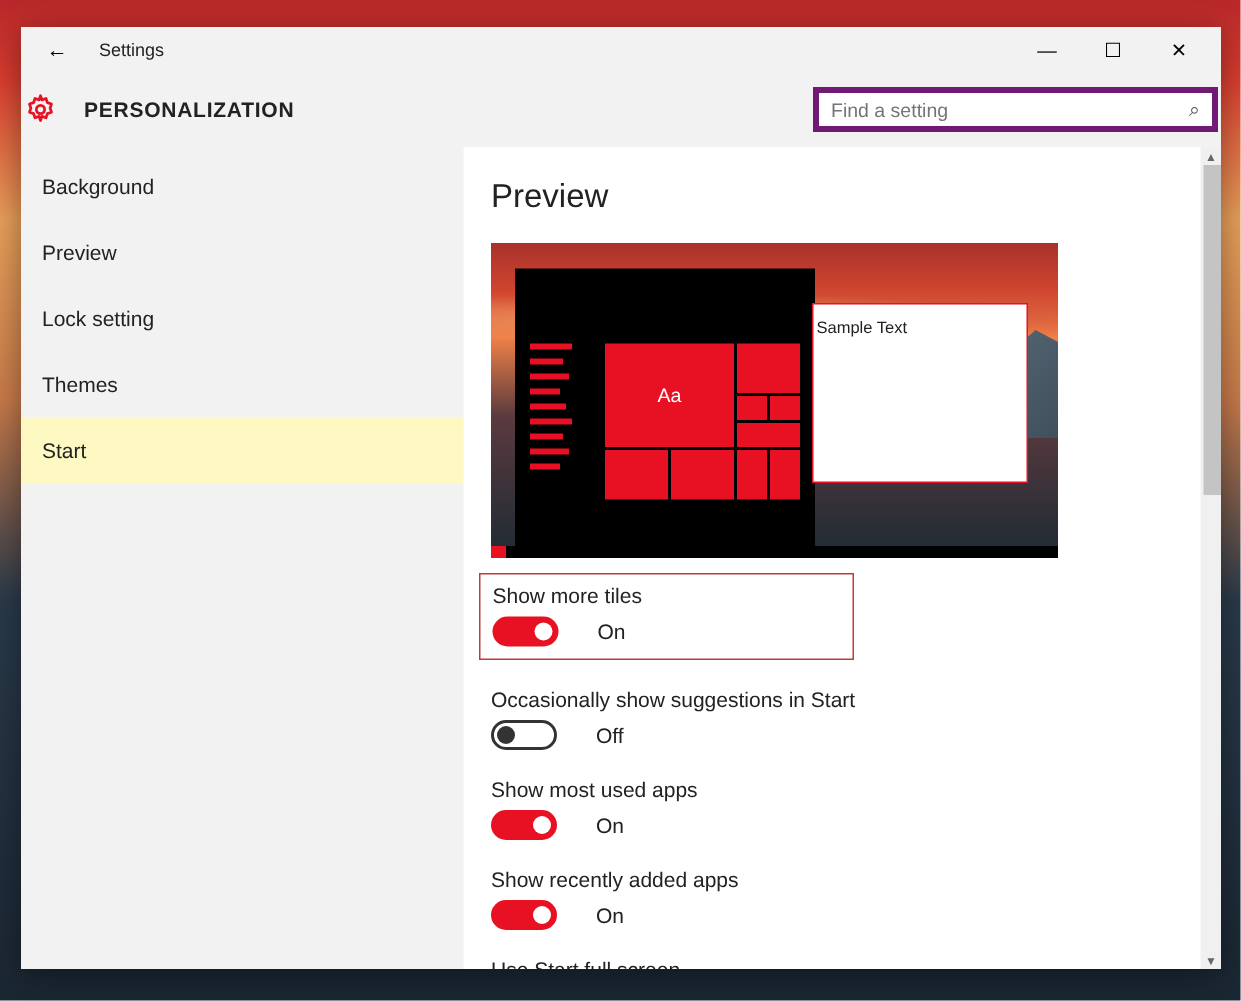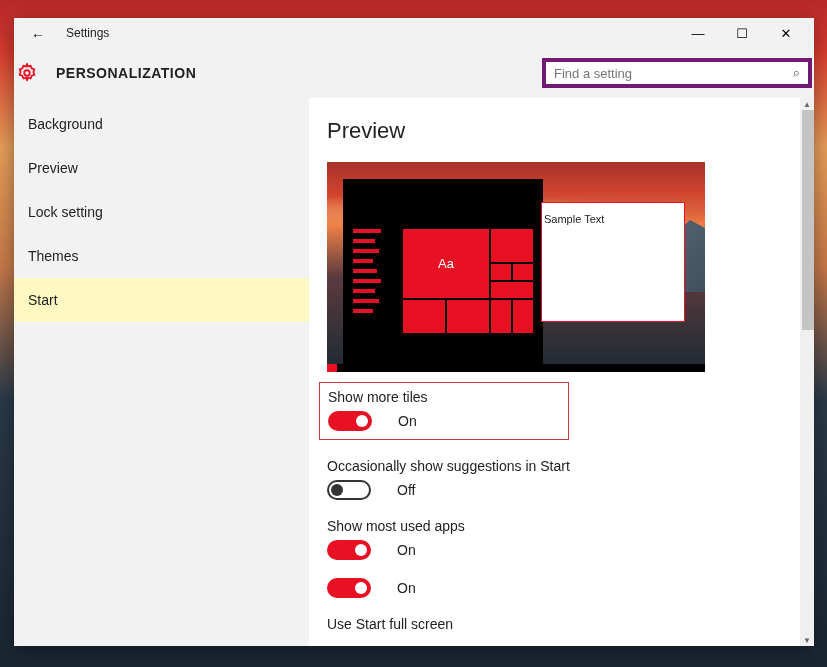--- a/index.html
+++ b/index.html
@@ -337,20 +337,21 @@
         <div class="setting-label">Show most used apps</div>
         <div class="toggle-row">
           <div class="toggle on">
               <div class="knob"></div>
             </div>
           <div class="toggle-state">On</div>
         </div>
       </div>
 
       <div class="setting">
+        <div class="setting-label">Show recently added apps</div>
         <div class="toggle-row">
           <div class="toggle on">
               <div class="knob"></div>
             </div>
           <div class="toggle-state">On</div>
         </div>
       </div>
 
       <div class="setting" style="margin-bottom:0">
         <div class="setting-label">Use Start full screen</div>

